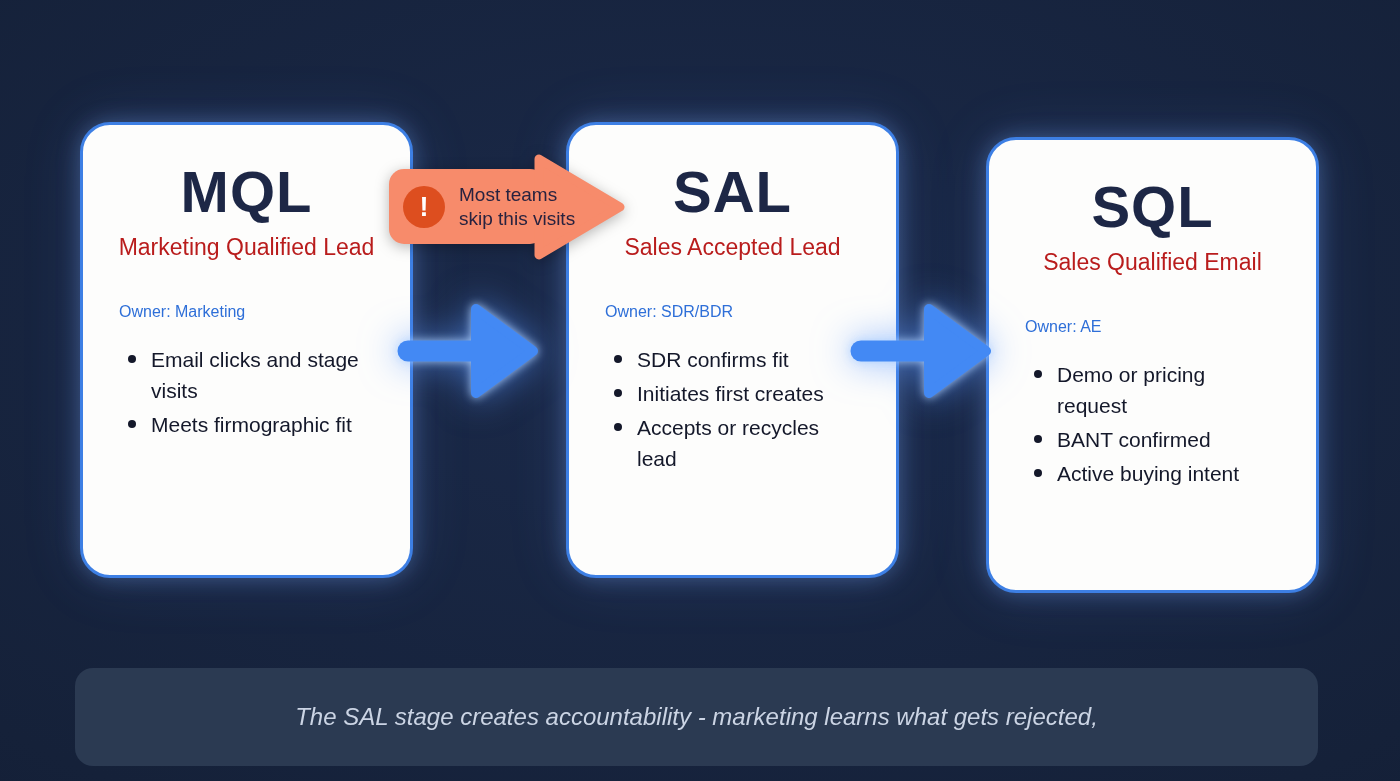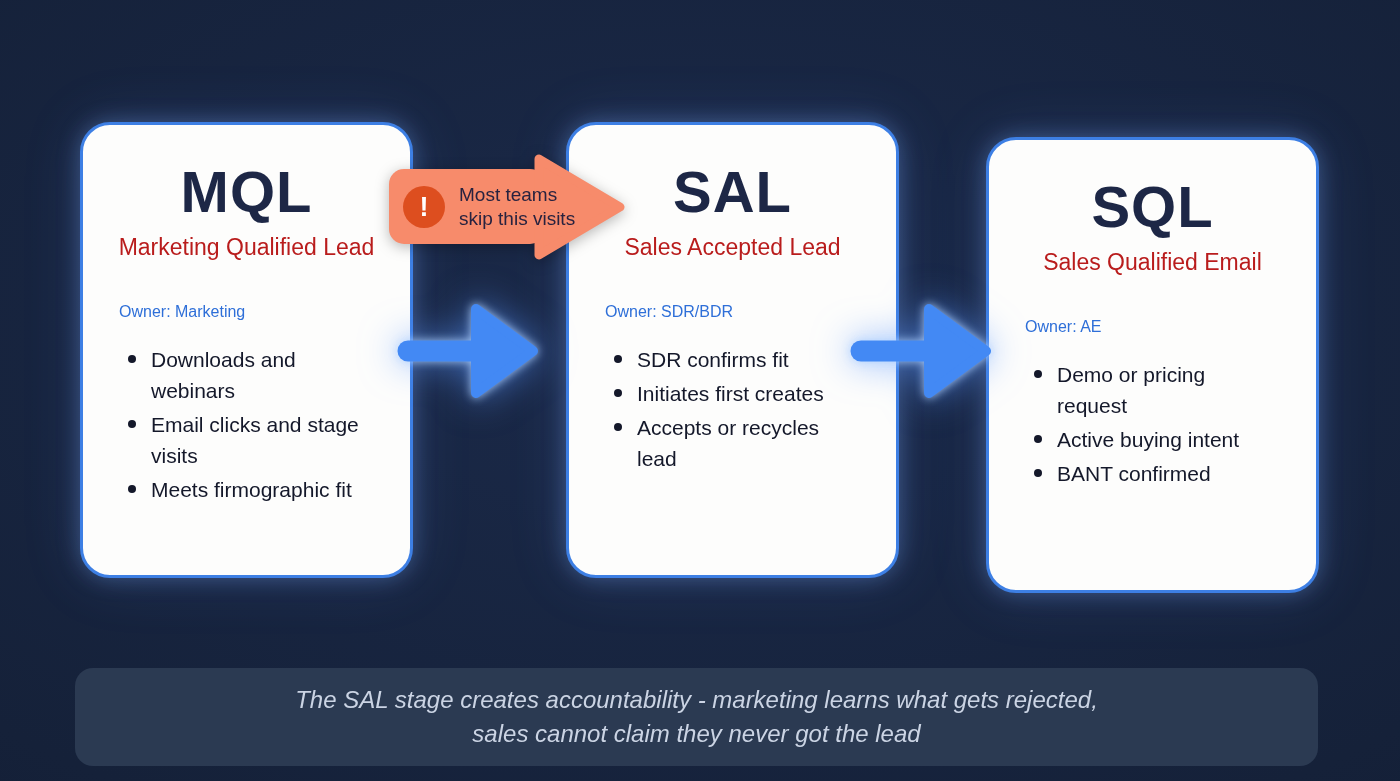--- a/index.html
+++ b/index.html
@@ -85,22 +85,20 @@
 </head>
 <body>
 
 <div class="stage">
 
   <div class="card card-1">
     <div class="acronym">MQL</div>
     <div class="fullname">Marketing Qualified Lead</div>
     <div class="owner">Owner: Marketing</div>
     <ul class="bullets">
-      <li>Downloads and
-webinars</li>
       <li>Email clicks and stage
 visits</li>
       <li>Meets firmographic fit</li>
     </ul>
   </div>
 
   <div class="card card-2">
     <div class="acronym">SAL</div>
     <div class="fullname">Sales Accepted Lead</div>
     <div class="owner">Owner: SDR/BDR</div>
@@ -112,22 +110,22 @@
     </ul>
   </div>
 
   <div class="card card-3">
     <div class="acronym">SQL</div>
     <div class="fullname">Sales Qualified Email</div>
     <div class="owner">Owner: AE</div>
     <ul class="bullets">
       <li>Demo or pricing
 request</li>
+      <li>BANT confirmed</li>
       <li>Active buying intent</li>
-      <li>BANT confirmed</li>
     </ul>
   </div>
 
   <svg class="flow-arrow flow-arrow-1" viewBox="0 0 150 110" aria-hidden="true">
     <line x1="16" y1="55" x2="88" y2="55" stroke="#4389F4" stroke-width="21" stroke-linecap="round"></line>
     <path d="M84 13 L141 55 L84 97 Z" fill="#4389F4" stroke="#4389F4" stroke-width="10" stroke-linejoin="round"></path>
   </svg>
 
   <svg class="flow-arrow flow-arrow-2" viewBox="0 0 150 110" aria-hidden="true">
     <line x1="16" y1="55" x2="88" y2="55" stroke="#4389F4" stroke-width="21" stroke-linecap="round"></line>
@@ -141,16 +139,15 @@
     </svg>
     <div class="alert-icon">!</div>
     <div class="callout-text">
       <div>Most teams</div>
       <div>skip this visits</div>
     </div>
   </div>
 
   <div class="caption">
     <div>The SAL stage creates accountability - marketing learns what gets rejected,</div>
-    <div>sales cannot claim they never got the lead</div>
   </div>
 
 </div>
 
 </body></html>

